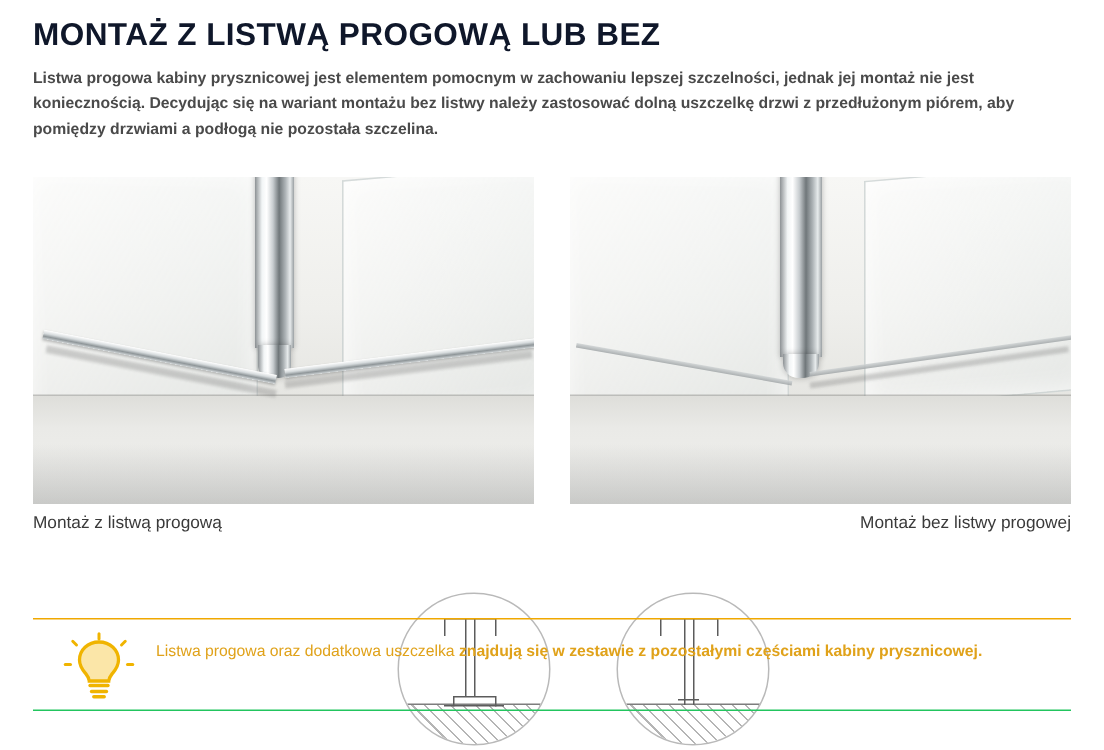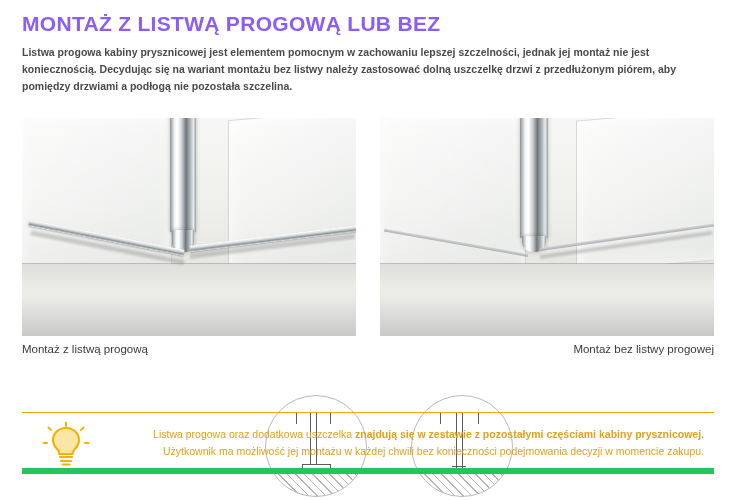--- a/index.html
+++ b/index.html
@@ -21,21 +21,21 @@
     box-sizing: border-box;
     padding: 0;
   }
   .title {
     position: absolute;
     left: 22px;
     top: 12px;
     font-size: 21px;
     font-weight: bold;
     letter-spacing: 0.3px;
-    color: #8b5cf6;
+    color: #0f172a;
     margin: 0;
   }
   .intro {
     position: absolute;
     left: 22px;
     top: 44px;
     width: 694px;
     font-size: 10.5px;
     line-height: 17px;
     color: #4a4a4a;
@@ -155,23 +155,22 @@
   .caption.right { right: 22px; }
 
   
   .note {
     position: absolute;
     left: 22px;
     top: 412px;
     width: 692px;
     height: 62px;
     border-top: 1px solid #f0a800;
-    border-bottom: 6px solid #22c55e;
+    border-bottom: 1px solid #22c55e;
     box-sizing: border-box;
-    text-align: right;
   }
   .bulb {
     position: absolute;
     left: 20px;
     top: 8px;
     width: 48px;
     height: 48px;
   }
   .note-text {
     position: absolute;
@@ -288,17 +287,16 @@
           <path d="M41.5 6.5 l-2.5 2.5"></path>
           <path d="M1.5 22 h3.5"></path>
           <path d="M46.5 22 h-3.5"></path>
         </g>
       </svg>
     </div>
     <div class="note-text">
       <p>
         <span>Listwa progowa oraz dodatkowa uszczelka </span><span class="strong">znajdują się w zestawie z pozostałymi częściami kabiny prysznicowej.</span>
       </p>
-      <p>Użytkownik ma możliwość jej montażu w każdej chwili bez konieczności podejmowania decyzji w momencie zakupu.</p>
     </div>
   </div>
 
 </div>
 
 </body></html>

